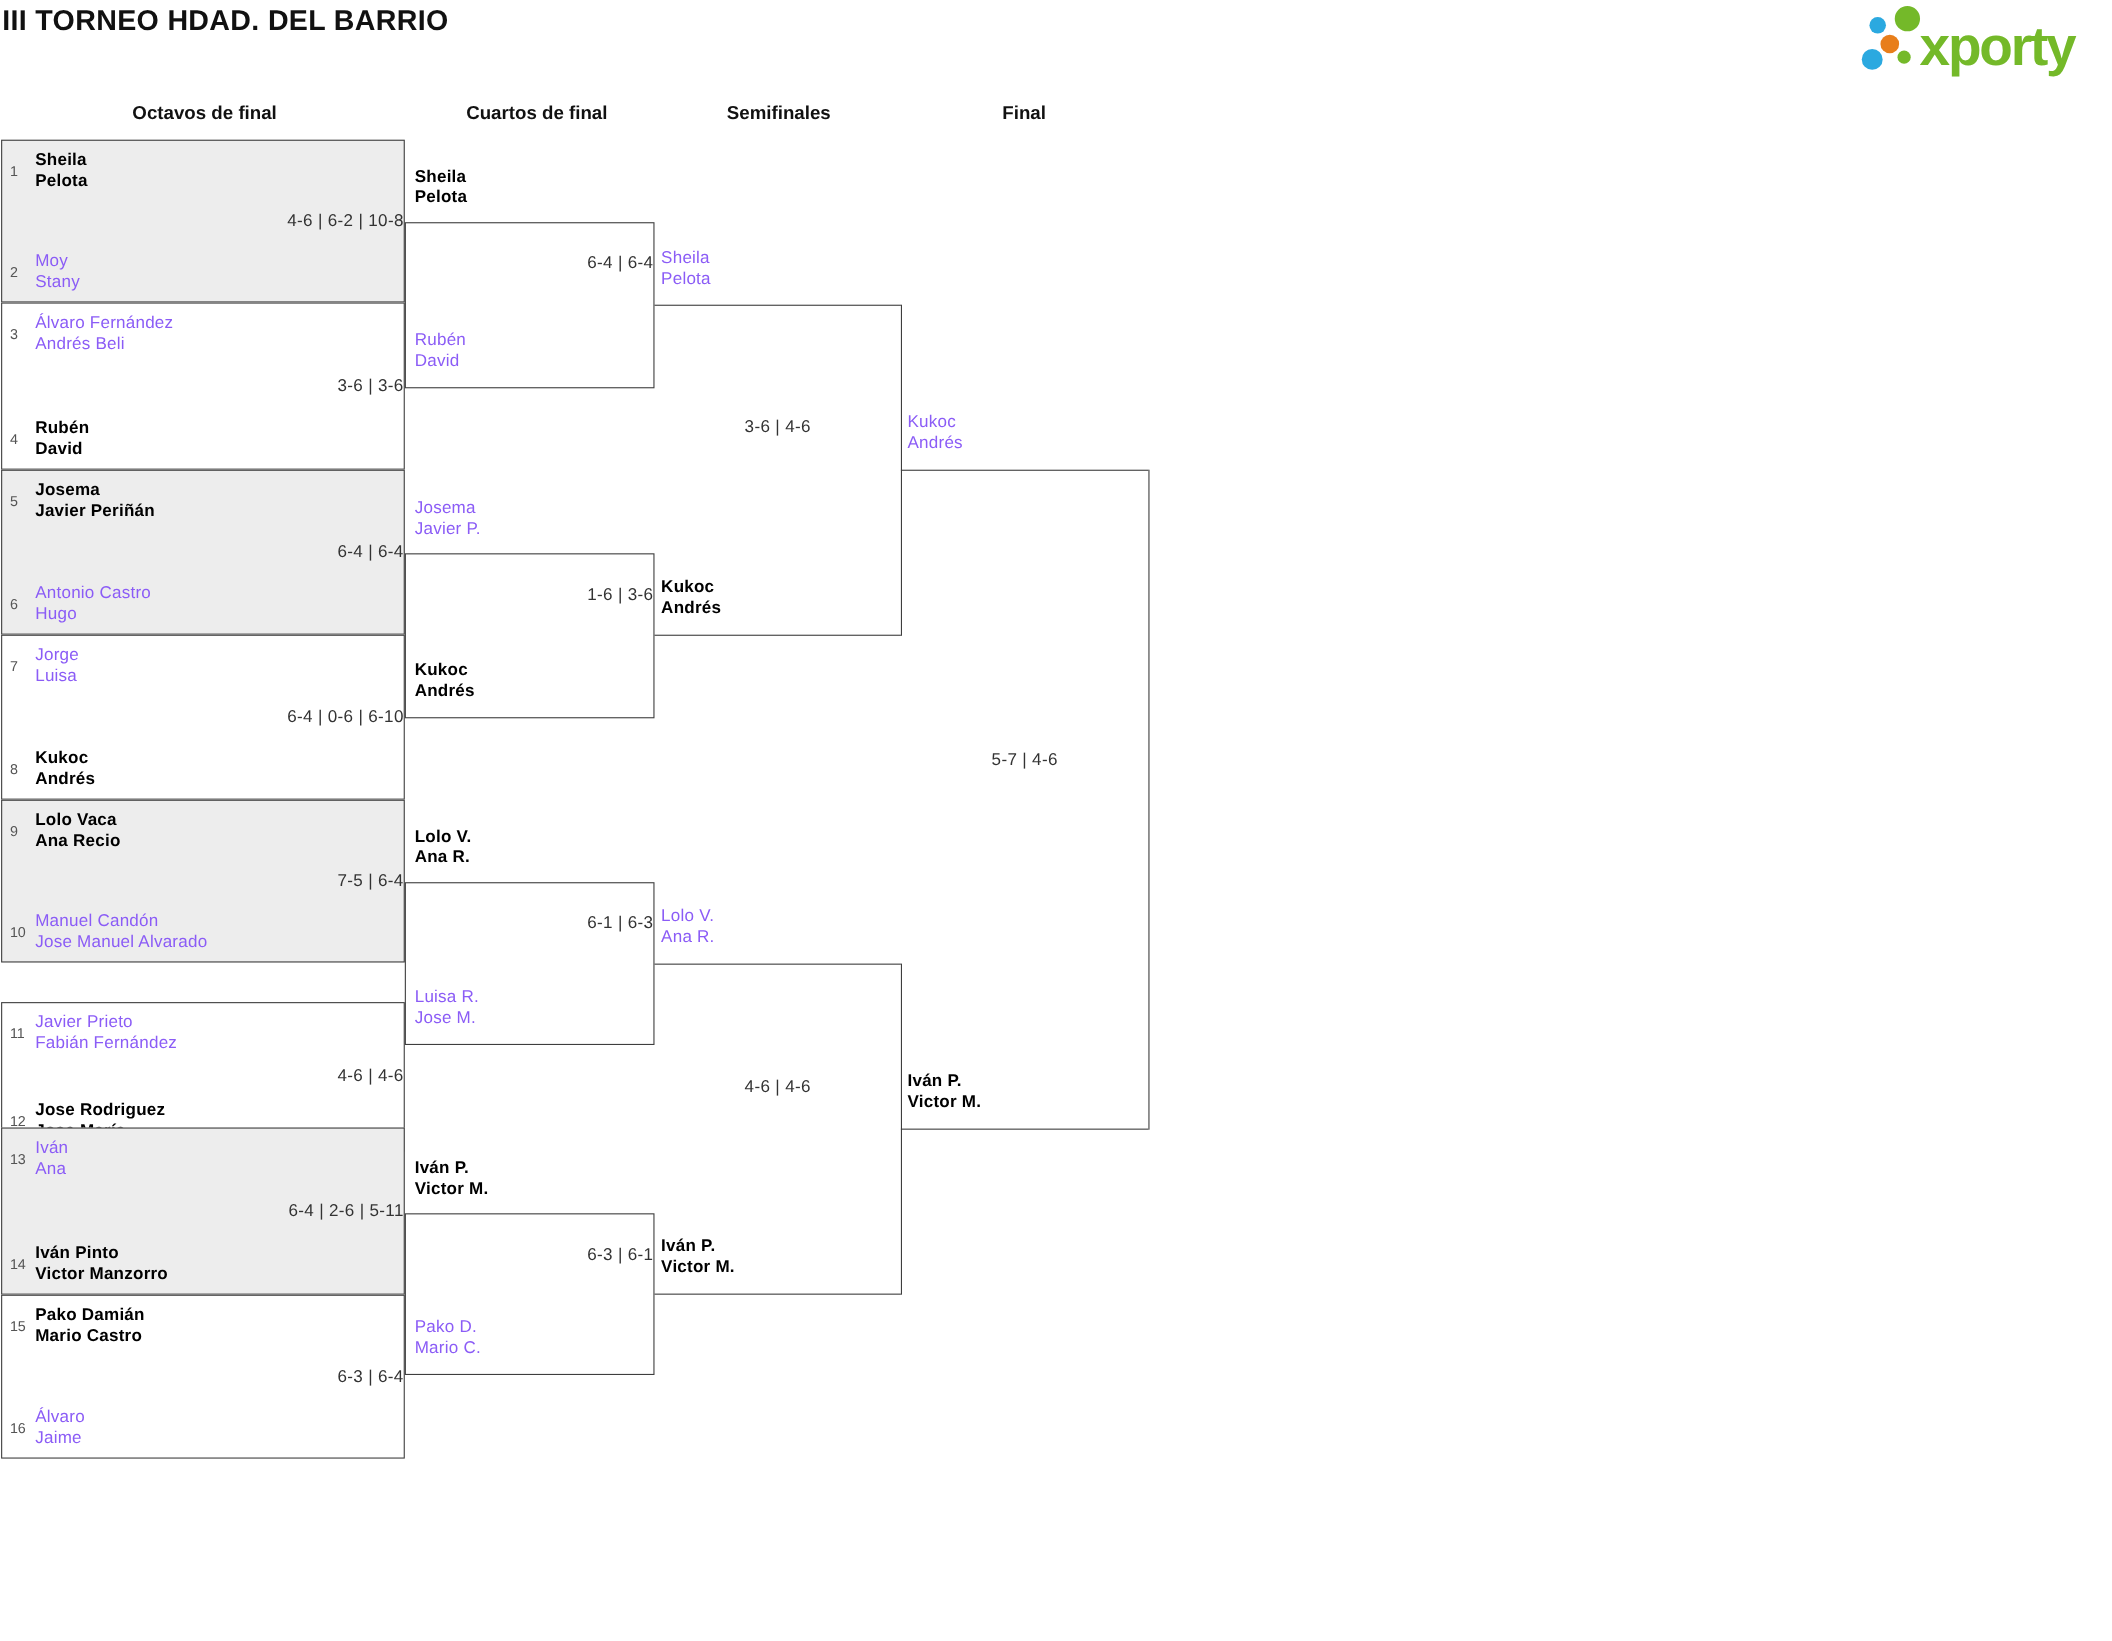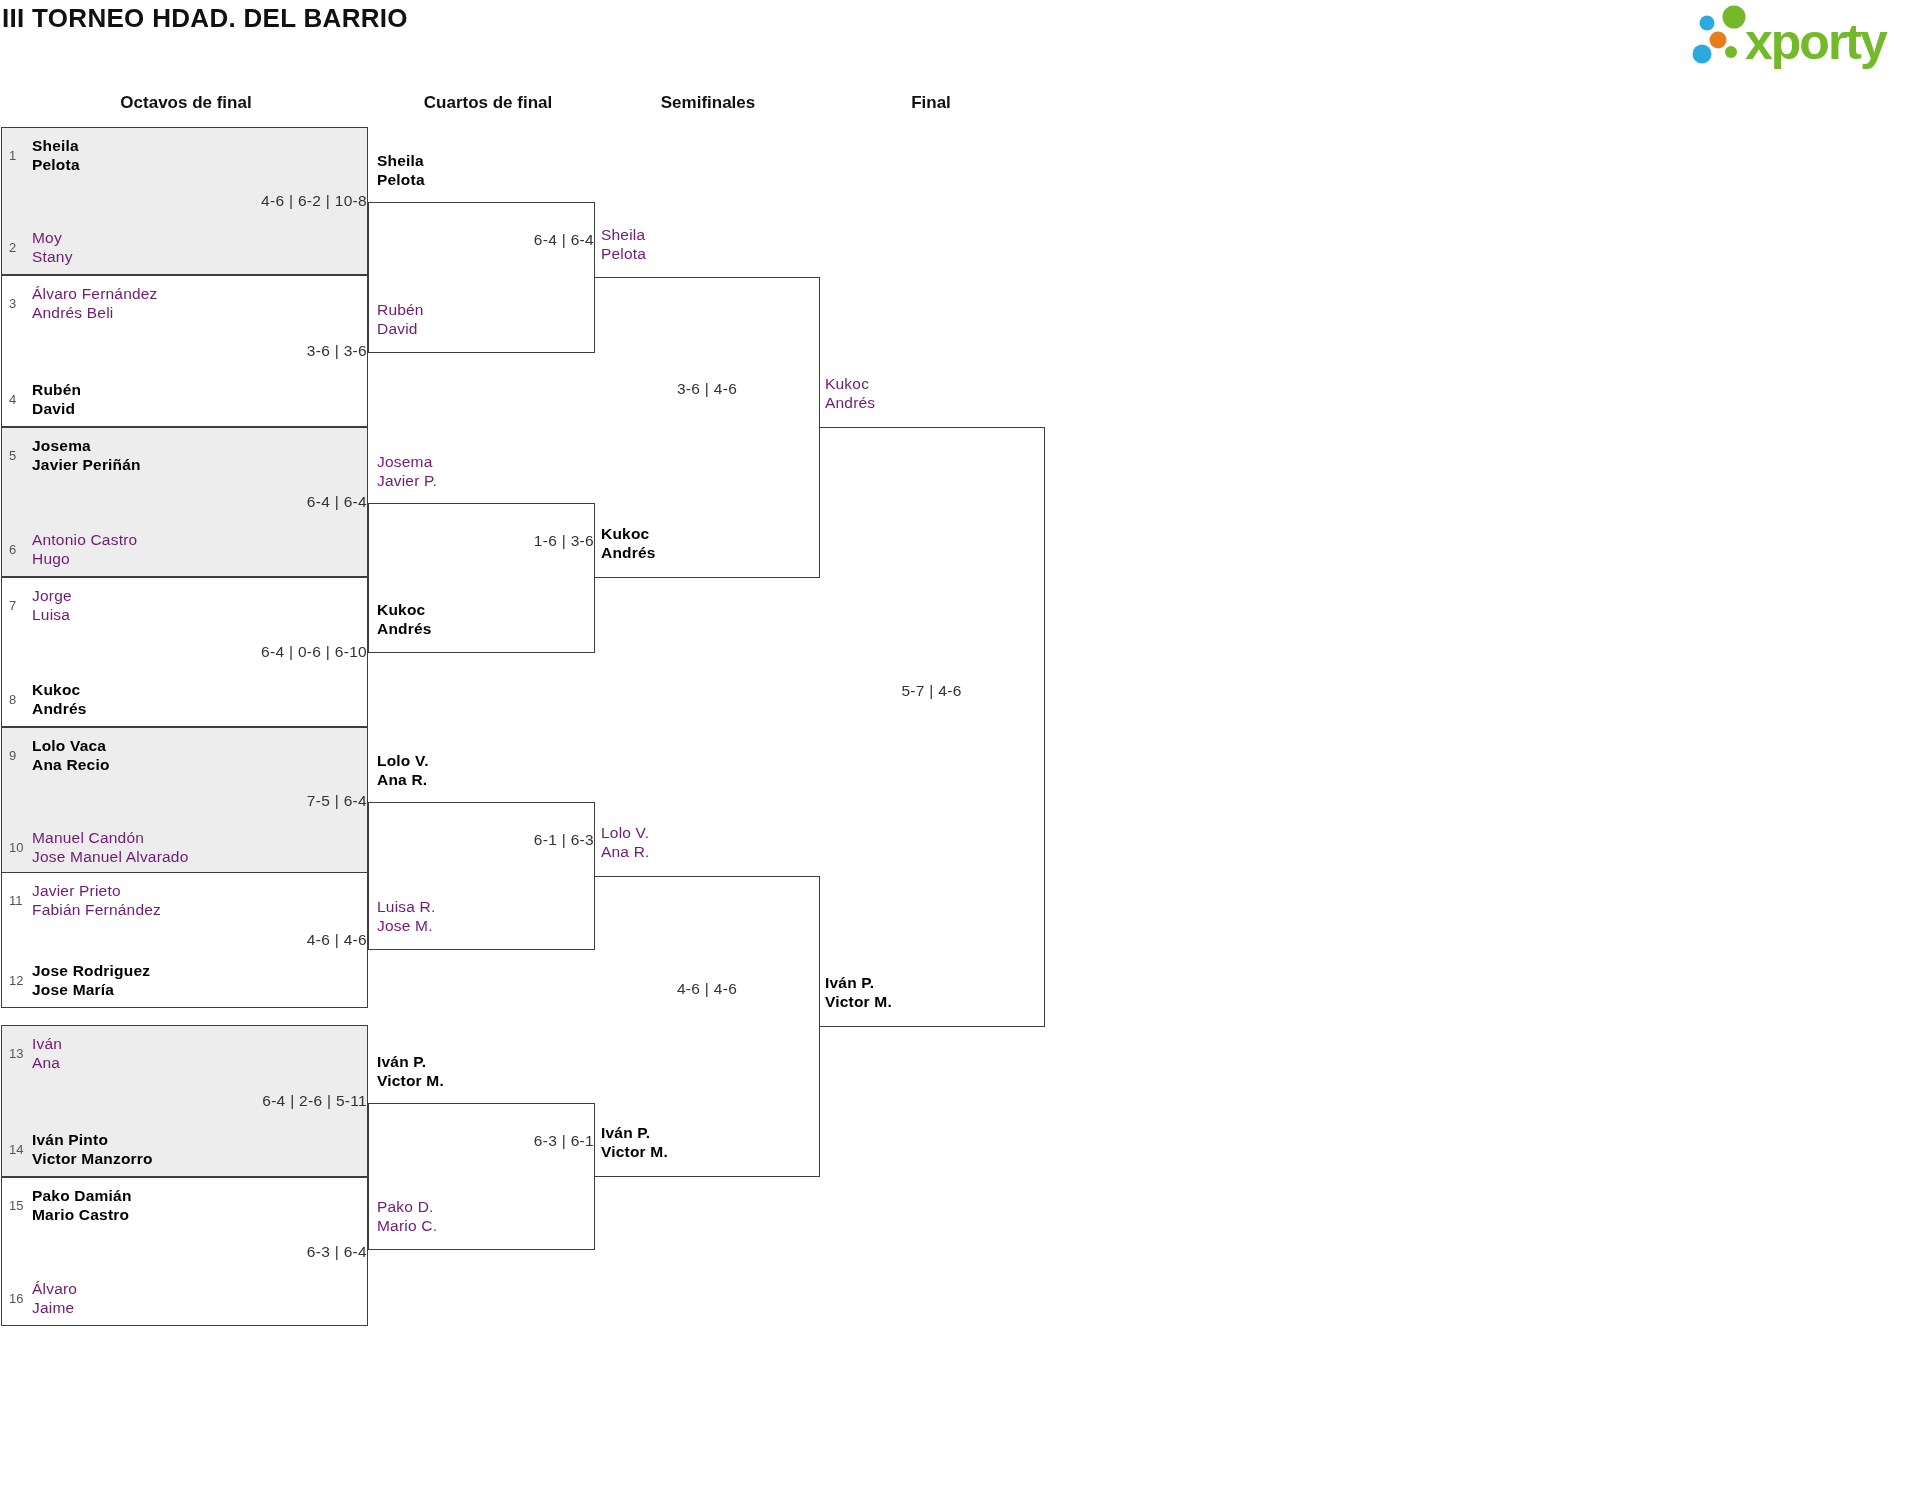--- a/index.html
+++ b/index.html
@@ -5,21 +5,21 @@
   html,body{margin:0;padding:0;background:#fff;}
   body{width:1920px;height:1492px;position:relative;font-family:"Liberation Sans",sans-serif;color:#1c1c1c;overflow:hidden;}
   .title{position:absolute;left:2px;top:2px;font-size:26px;font-weight:700;line-height:33px;letter-spacing:.3px;color:#111;}
   .round-header{position:absolute;top:93px;transform:translateX(-50%);font-size:17px;font-weight:600;color:#111;white-space:nowrap;}
   .o-box{position:absolute;left:1px;width:367px;border:1px solid #3e3e3e;box-sizing:border-box;}
   .bg-g{background:#ededed;}
   .bg-w{background:#fff;}
   .seed{position:absolute;left:7px;width:22px;font-size:13px;color:#555;display:flex;align-items:center;}
   .seed.sa{top:8px;height:38px;}
   .seed.sb{bottom:8px;height:38px;}
-  .team{font-size:15.5px;line-height:19px;color:#701a75;letter-spacing:.2px;white-space:nowrap;}
+  .team{font-size:15.5px;line-height:19px;color:#8b5cf6;letter-spacing:.2px;white-space:nowrap;}
   .team.bold{font-weight:700;color:#000;}
   .o-team-a{position:absolute;left:30px;top:8px;}
   .o-team-b{position:absolute;left:30px;bottom:8px;}
   .score{position:absolute;left:0;width:100%;text-align:right;font-size:15.5px;color:#333;letter-spacing:.3px;white-space:nowrap;}
   .o-score{top:50%;transform:translateY(-50%);}
   .q-box{position:absolute;left:368px;width:227px;border:1px solid #3e3e3e;box-sizing:border-box;}
   .q-team-a{position:absolute;left:8px;bottom:calc(100% + 14px);}
   .q-team-b{position:absolute;left:8px;bottom:14px;}
   .q-score{top:28px;}
   .hline{position:absolute;height:1px;background:#3e3e3e;}
@@ -112,21 +112,21 @@
     <div>Ana Recio</div>
   </div>
   <div class="score o-score">7-5 | 6-4</div>
   <div class="seed sb">10</div>
   <div class="team o-team-b">
     <div>Manuel Candón</div>
     <div>Jose Manuel Alvarado</div>
   </div>
 </div>
 
-<div class="o-box bg-w" style="top:872px;height:136px">
+<div class="o-box bg-w" style="top:911px;height:136px">
   <div class="seed sa">11</div>
   <div class="team o-team-a">
     <div>Javier Prieto</div>
     <div>Fabián Fernández</div>
   </div>
   <div class="score o-score">4-6 | 4-6</div>
   <div class="seed sb">12</div>
   <div class="team o-team-b bold">
     <div>Jose Rodriguez</div>
     <div>Jose María</div>

